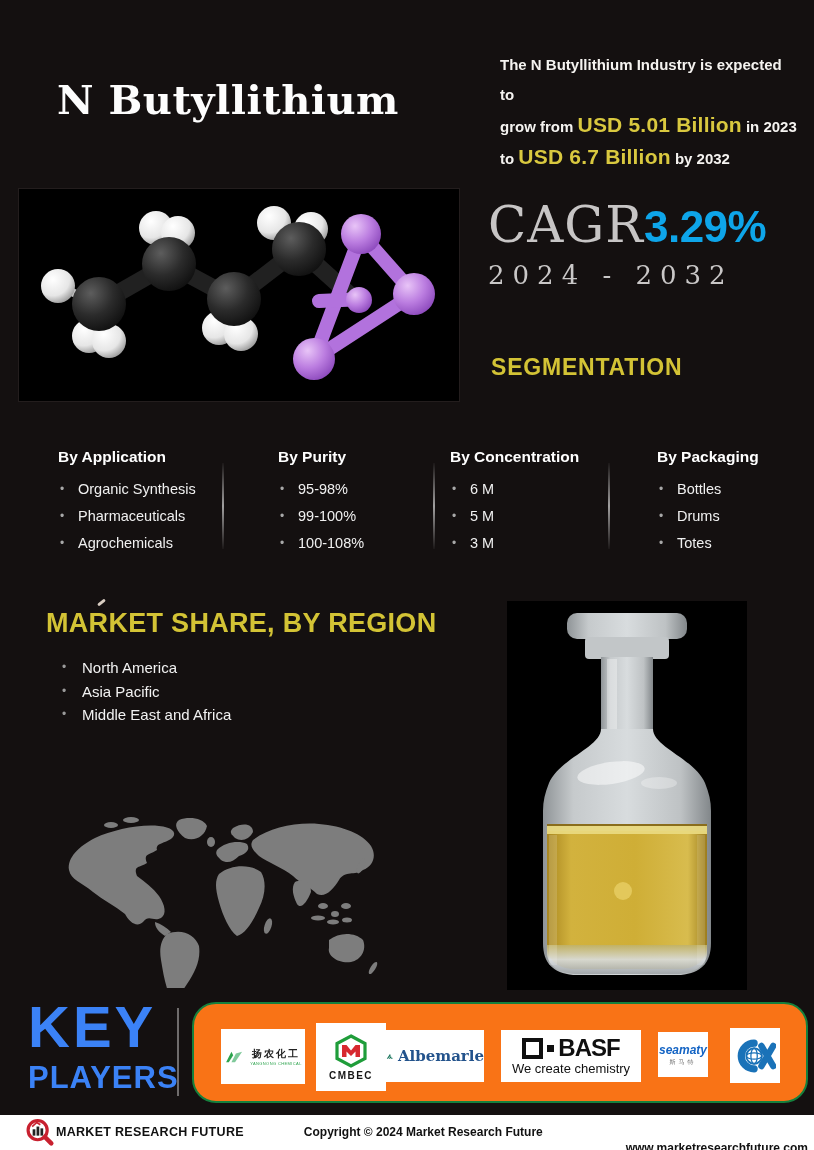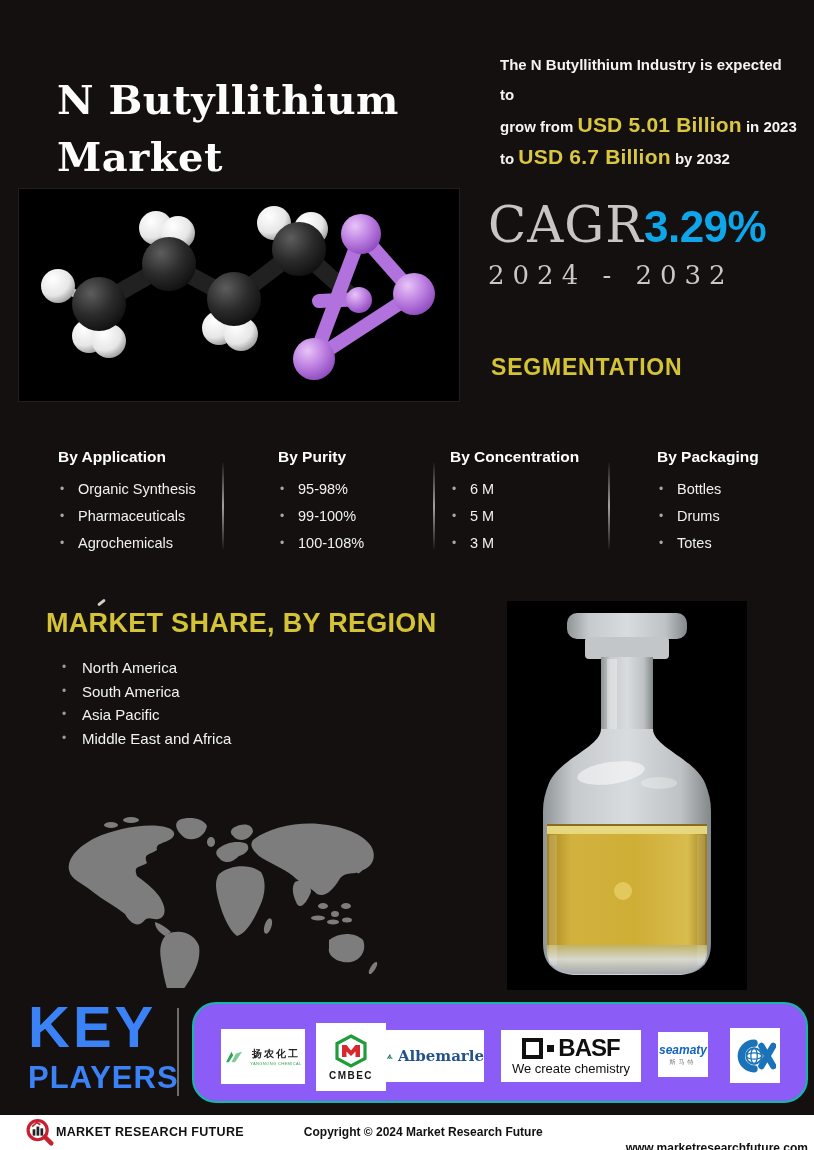--- a/index.html
+++ b/index.html
@@ -47,21 +47,21 @@
   
   .map{position:absolute;left:55px;top:810px;}
   .bottle{position:absolute;left:507px;top:601px;}
 
   
   .kp{position:absolute;left:28px;top:998px;color:#3b82f6;}
   .kp-key{font-size:58px;font-weight:800;letter-spacing:3px;line-height:1;}
   .kp-players{font-size:31px;font-weight:800;letter-spacing:1px;margin-top:4px;}
   .kp-div{position:absolute;left:177px;top:1008px;width:2px;height:88px;background:#6f6c6c;}
   .logo-strip{position:absolute;left:192px;top:1002px;width:612px;height:97px;
-              border:2px solid #14b8a6;border-radius:24px;background:#8b5cf6;}
+              border:2px solid #15803d;border-radius:24px;background:#f97316;}
   .logo-card{position:absolute;background:#fff;display:flex;flex-direction:column;
              align-items:center;justify-content:center;overflow:hidden;}
   .card-yangnong{left:27px;top:25px;width:84px;height:55px;flex-direction:row;gap:4px;}
   .yn-col{display:flex;flex-direction:column;align-items:center;}
   .yn-cn{font-size:10px;font-weight:bold;color:#222;letter-spacing:2px;white-space:nowrap;}
   .yn-en{font-size:4px;color:#2da44e;letter-spacing:.4px;white-space:nowrap;}
   .card-cmbec{left:122px;top:19px;width:70px;height:68px;}
   .cmbec-word{font-size:10px;font-weight:800;color:#161616;letter-spacing:1.5px;margin-top:1px;}
   .card-albemarle{left:192px;top:26px;width:98px;height:52px;flex-direction:row;gap:4px;}
   .alb-word{font-family:"DejaVu Serif",serif;font-weight:bold;font-size:15px;color:#23538c;white-space:nowrap;}
@@ -85,21 +85,20 @@
   .footer .site{position:absolute;right:6px;top:0;line-height:35px;font-size:12px;font-weight:bold;margin-top:16px;}
   .mrf-logo{position:absolute;left:24px;top:2px;}
 </style>
 </head>
 <body>
 
 <div class="page">
 
   <h1 class="title">
     <span style="display:block">N Butyllithium</span>
-    <span style="display:block">Market</span>
   </h1>
 
   <p class="intro">
     <span>The N Butyllithium Industry is expected to</span><br>
     <span>grow from</span>
     <span class="big">USD 5.01 Billion</span>
     <span>in 2023</span><br>
     <span>to</span>
     <span class="big">USD 6.7 Billion</span>
     <span>by 2032</span>
@@ -215,21 +214,20 @@
     </ul>
   </div>
   <div class="vdiv" style="left:222px"></div>
   <div class="vdiv" style="left:433px"></div>
   <div class="vdiv" style="left:608px"></div>
 
   <div class="ms-tick"></div>
   <h2 class="ms-heading">MARKET SHARE, BY REGION</h2>
   <ul class="regions">
     <li>North America</li>
-    <li>South America</li>
     <li>Asia Pacific</li>
     <li>Middle East and Africa</li>
   </ul>
 
   <svg class="map" viewBox="0 0 330 178" width="330" height="178">
     <g fill="#7d7d7d">
       <path d="M14,60 C12,48 24,36 40,28 C58,20 84,14 104,16 C116,17 122,22 118,27 C112,34 100,32 102,40 C95,45 88,43 92,53 C85,58 78,55 82,66 C90,72 98,78 104,86 C110,95 112,104 106,108 C98,112 94,104 88,112 C82,118 74,112 70,104 C60,96 48,90 38,82 C26,72 16,70 14,60 Z"></path>
       <ellipse cx="56" cy="15" rx="7" ry="3"></ellipse>
       <ellipse cx="76" cy="10" rx="8" ry="3"></ellipse>
       <path d="M124,10 C134,6 148,8 152,16 C150,26 140,32 130,28 C122,22 118,14 124,10 Z"></path>

